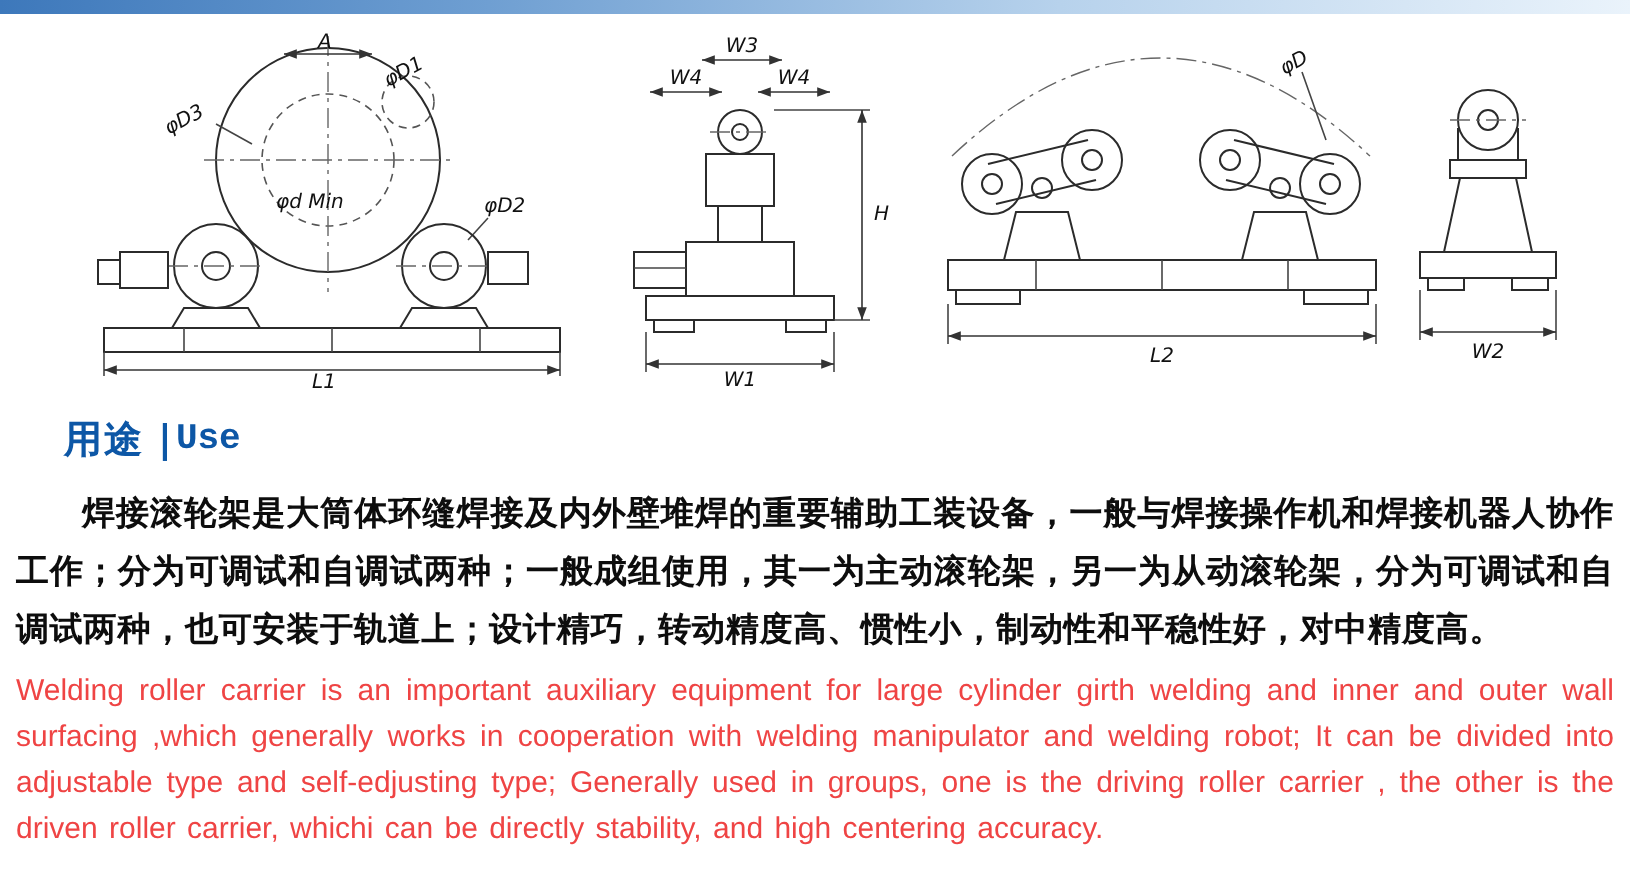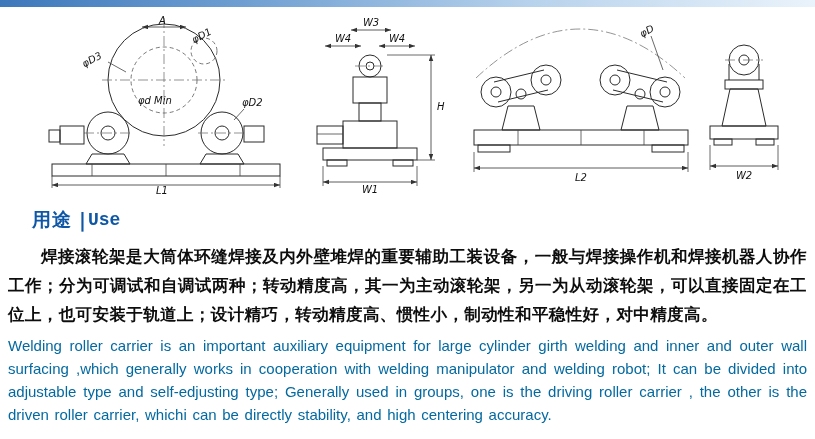--- a/index.html
+++ b/index.html
@@ -27,21 +27,21 @@
     font-weight:bold; font-size:19px;margin-left:24px; }
   .use-head .zh { letter-spacing:1px; }
   .use-head .bar { margin:0 2px 0 7px; font-weight:bold; }
   .use-head .en { font-size:18px;font-family:Liberation Mono, monospace; }
 
   .para-zh { position:absolute; top:243px; left:8px; width:799px;
     font-size:16.5px; font-weight:bold; line-height:1.75; color:#0d0d0d;
     text-align:justify; text-indent:2em; letter-spacing:.4px; }
 
   .para-en { position:absolute; top:334px; left:8px; width:799px;
-    font-size:15px; font-weight:400; line-height:1.54; color:#0369a1;
+    font-size:15px; font-weight:400; line-height:1.54; color:#ef4444;
     text-align:justify; word-spacing:1.5px; font-family:"Liberation Sans","DejaVu Sans",sans-serif; }
 </style>
 </head>
 <body>
 
 <div class="page">
 
   <div class="topbar"></div>
 
   <div class="drawings">
@@ -220,17 +220,17 @@
       </g>
     </svg>
   </div>
 
   <div class="use-head" style="color: rgb(13, 87, 166);">
     <span class="zh">用途</span>
     <span class="bar">|</span>
     <span class="en">Use</span>
   </div>
 
-  <p class="para-zh">焊接滚轮架是大筒体环缝焊接及内外壁堆焊的重要辅助工装设备，一般与焊接操作机和焊接机器人协作工作；分为可调试和自调试两种；转动精度高，其一为主动滚轮架，另一为从动滚轮架，可以直接固定在工位上，也可安装于轨道上；设计精巧，转动精度高、惯性小，制动性和平稳性好，对中精度高。</p>
+  <p class="para-zh">焊接滚轮架是大筒体环缝焊接及内外壁堆焊的重要辅助工装设备，一般与焊接操作机和焊接机器人协作工作；分为可调试和自调试两种；一般成组使用，其一为主动滚轮架，另一为从动滚轮架，分为可调试和自调试两种，也可安装于轨道上；设计精巧，转动精度高、惯性小，制动性和平稳性好，对中精度高。</p>
 
   <p class="para-en">Welding roller carrier is an important auxiliary equipment for large cylinder girth welding and inner and outer wall surfacing ,which generally works in cooperation with welding manipulator and welding robot; It can be divided into adjustable type and self-edjusting type; Generally used in groups, one is the driving roller carrier , the other is the driven roller carrier, whichi can be directly stability, and high centering accuracy.</p>
 
 </div>
 
 </body></html>

